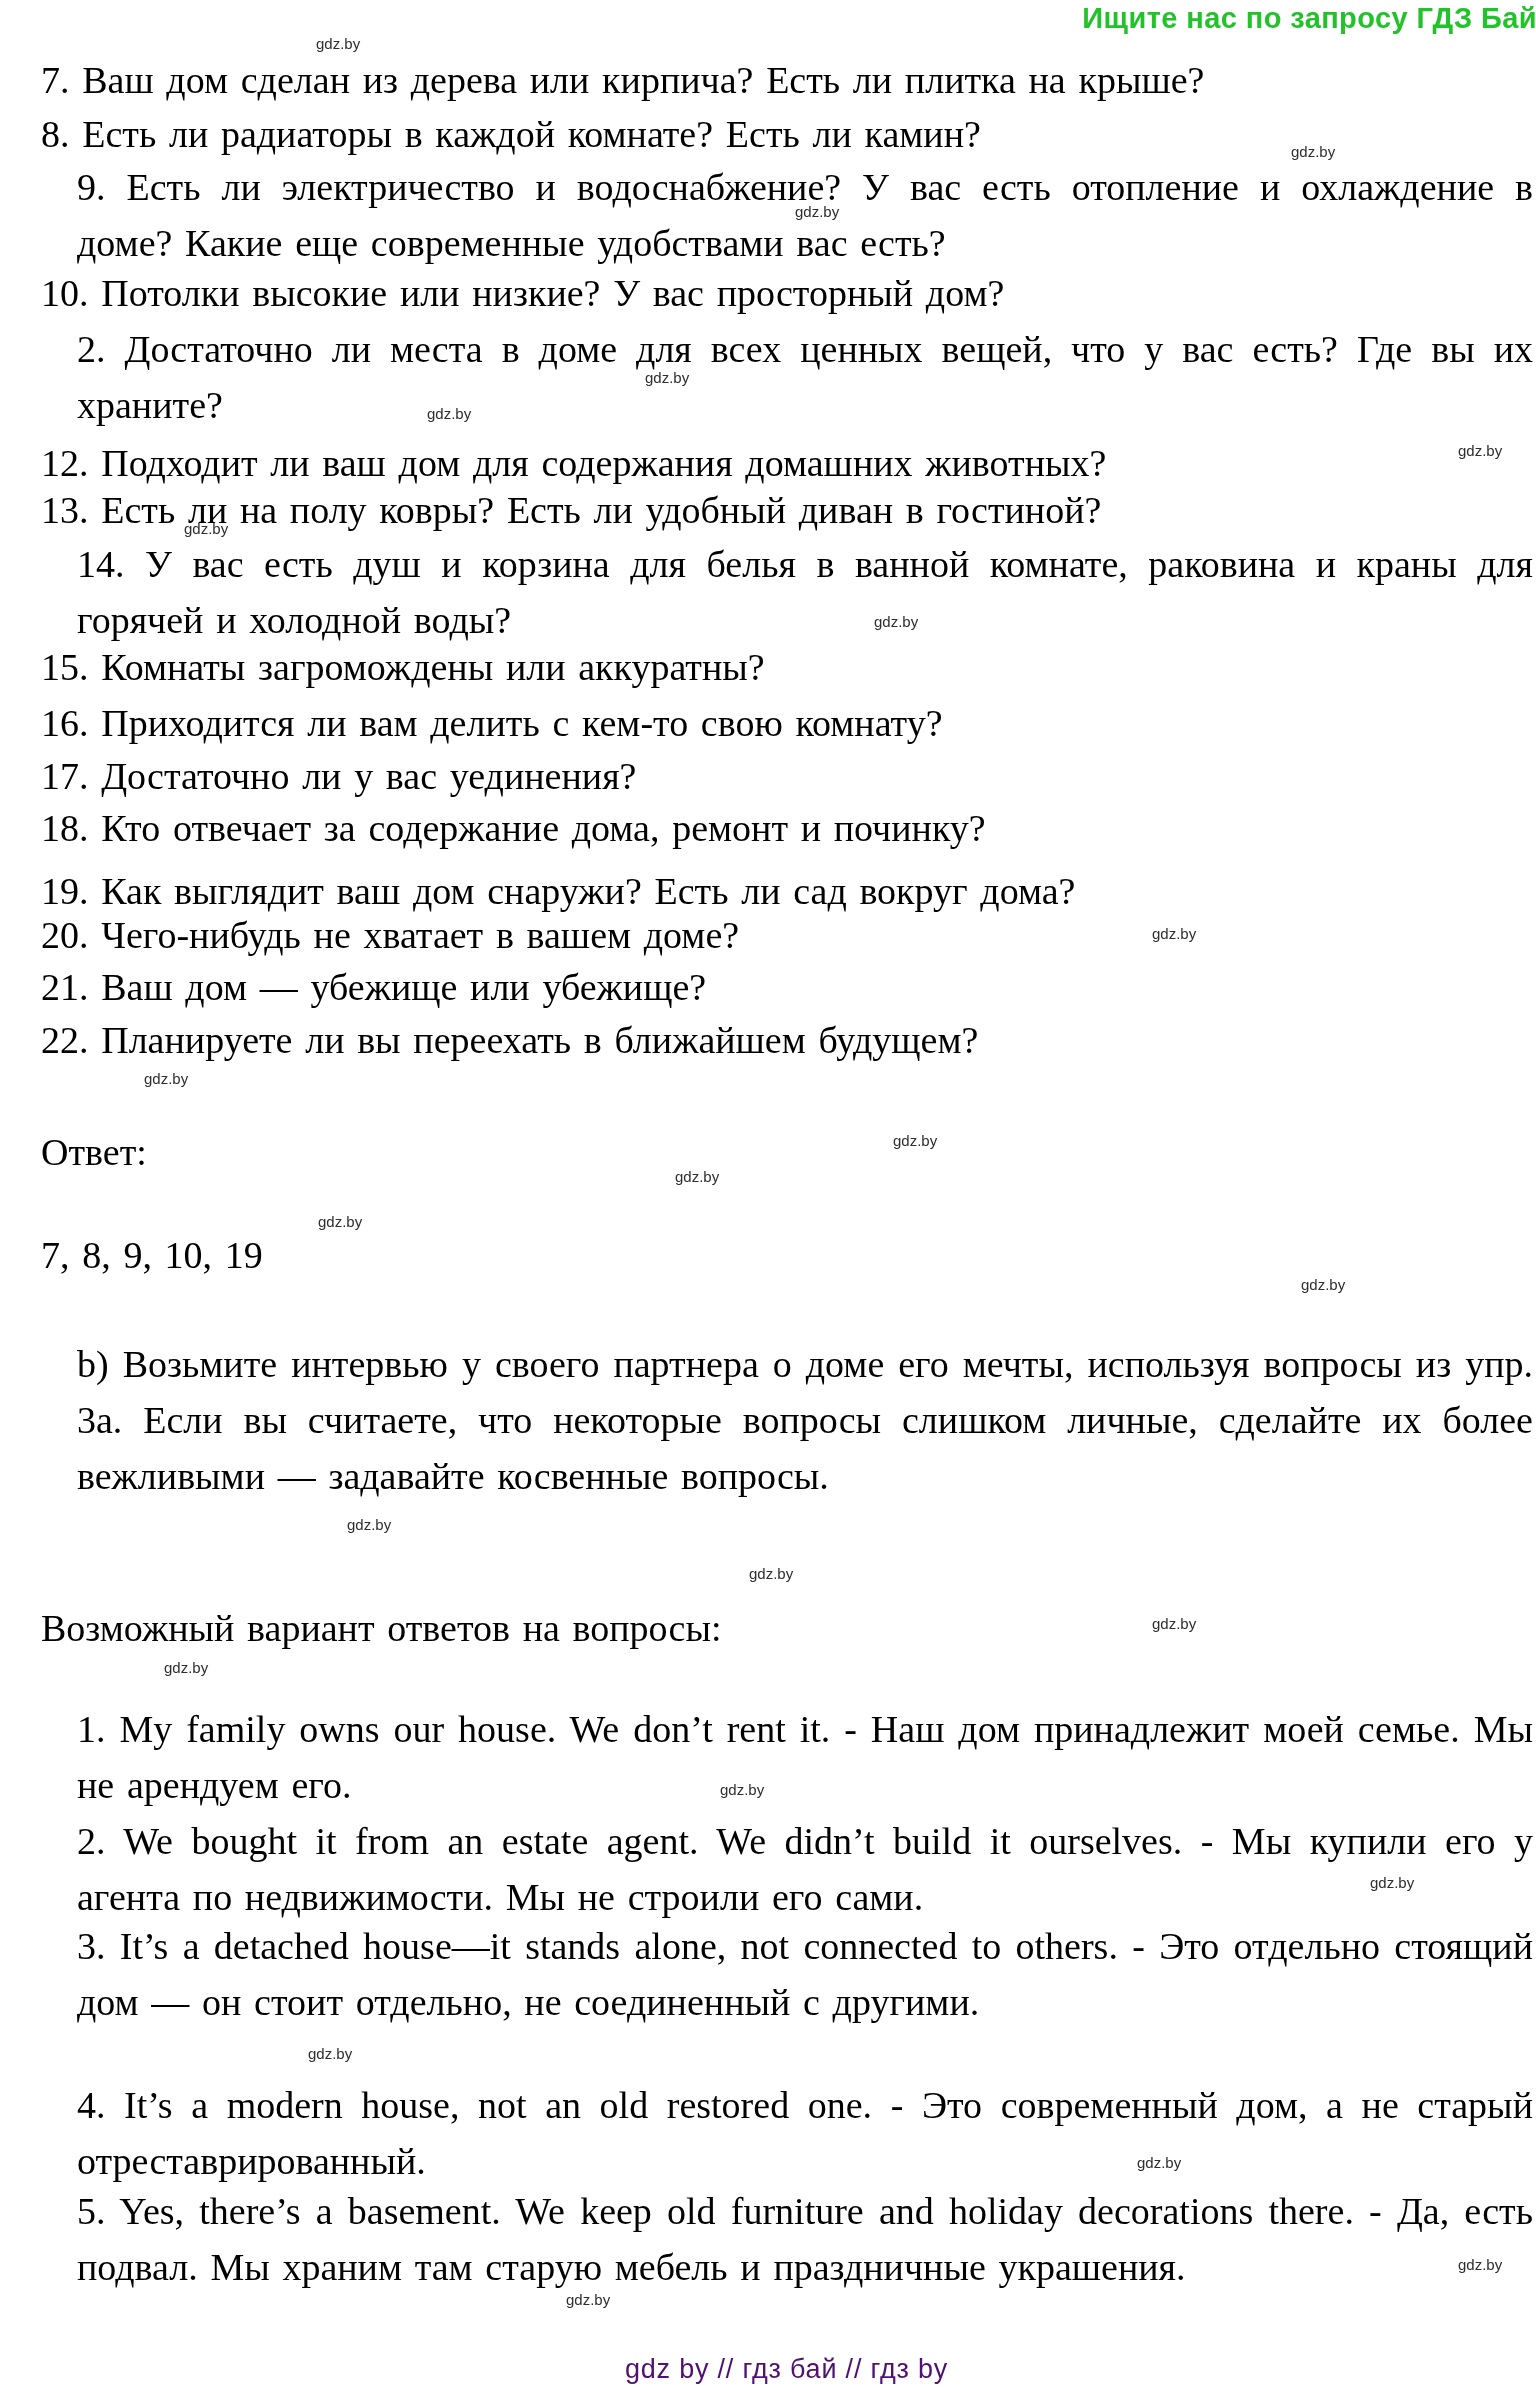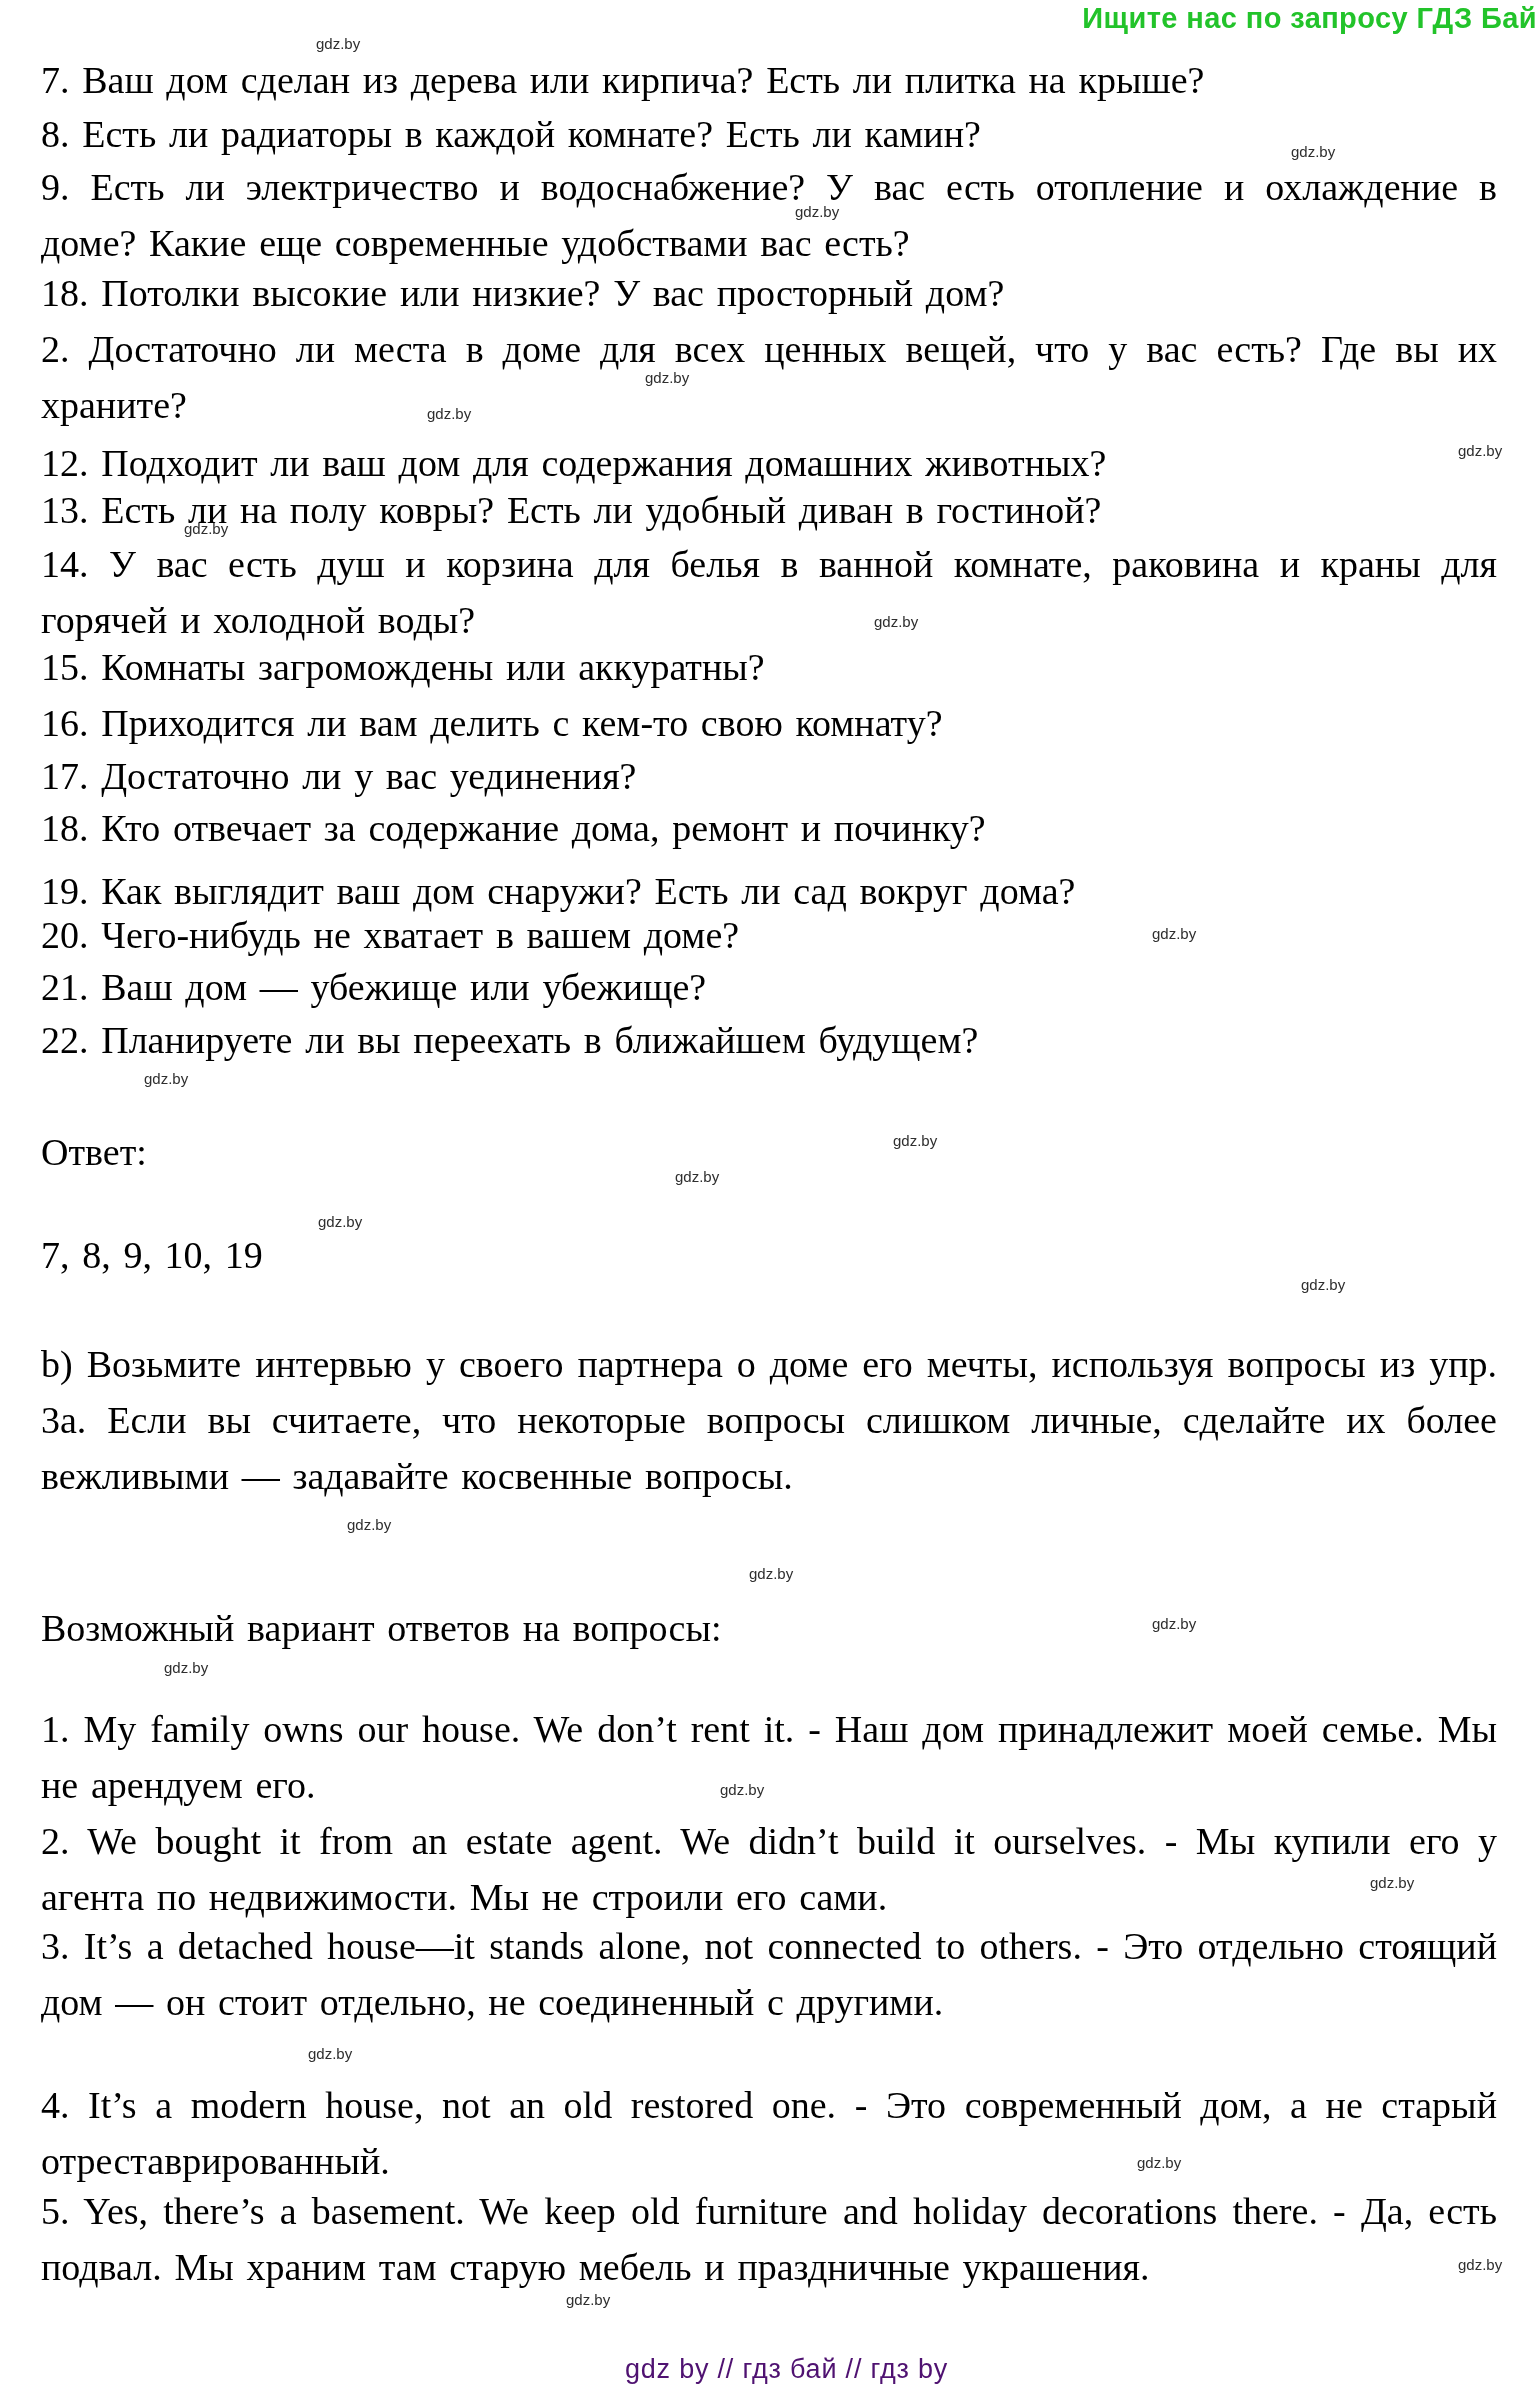--- a/index.html
+++ b/index.html
@@ -24,21 +24,21 @@
   }
   .para {
     position: absolute;
     left: 41px;
     width: 1456px;
     font-size: 38px;
     line-height: 56px;
     word-spacing: 3.2px;
     white-space: normal;
   }
-  .just { text-align: justify; text-align-last: left; }
+  .just { text-align: justify; text-align-last: left; margin-left: 36px; }
   .wm {
     position: absolute;
     font-family: "Liberation Sans", sans-serif;
     font-size: 15px;
     color: #2f2f2f;
     white-space: nowrap;
   }
   .footer {
     position: absolute;
     top: 2354px; left: 0; right: 0;
@@ -53,21 +53,21 @@
 </head>
 <body>
 
 <div id="page">
 
   <div class="promo">Ищите нас по запросу ГДЗ Бай</div>
 
   <div class="para" style="top:52px">7. Ваш дом сделан из дерева или кирпича? Есть ли плитка на крыше?</div>
   <div class="para" style="top:106px">8. Есть ли радиаторы в каждой комнате? Есть ли камин?</div>
   <div class="para just" style="top:159px">9. Есть ли электричество и водоснабжение? У вас есть отопление и охлаждение в доме? Какие еще современные удобствами вас есть?</div>
-  <div class="para" style="top:265px">18. Потолки высокие или низкие? У вас просторный дом?</div>
+  <div class="para" style="top:265px">10. Потолки высокие или низкие? У вас просторный дом?</div>
   <div class="para just" style="top:321px">2. Достаточно ли места в доме для всех ценных вещей, что у вас есть? Где вы их храните?</div>
   <div class="para" style="top:435px">12. Подходит ли ваш дом для содержания домашних животных?</div>
   <div class="para" style="top:482px">13. Есть ли на полу ковры? Есть ли удобный диван в гостиной?</div>
   <div class="para just" style="top:536px">14. У вас есть душ и корзина для белья в ванной комнате, раковина и краны для горячей и холодной воды?</div>
   <div class="para" style="top:639px">15. Комнаты загромождены или аккуратны?</div>
   <div class="para" style="top:695px">16. Приходится ли вам делить с кем-то свою комнату?</div>
   <div class="para" style="top:748px">17. Достаточно ли у вас уединения?</div>
   <div class="para" style="top:800px">18. Кто отвечает за содержание дома, ремонт и починку?</div>
   <div class="para" style="top:863px">19. Как выглядит ваш дом снаружи? Есть ли сад вокруг дома?</div>
   <div class="para" style="top:907px">20. Чего-нибудь не хватает в вашем доме?</div>

